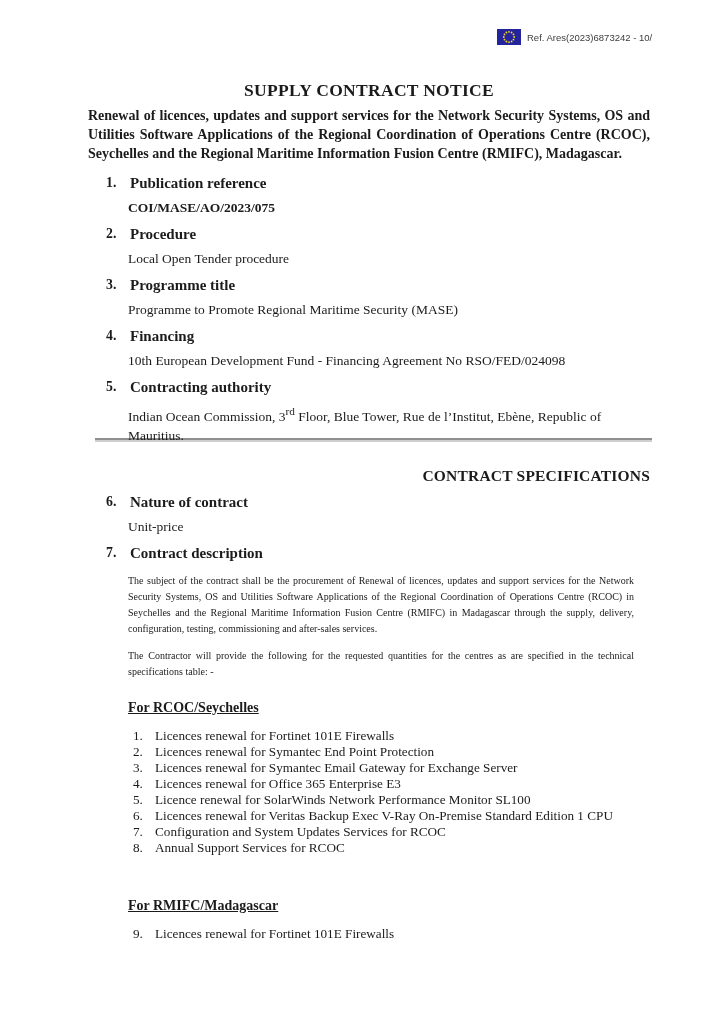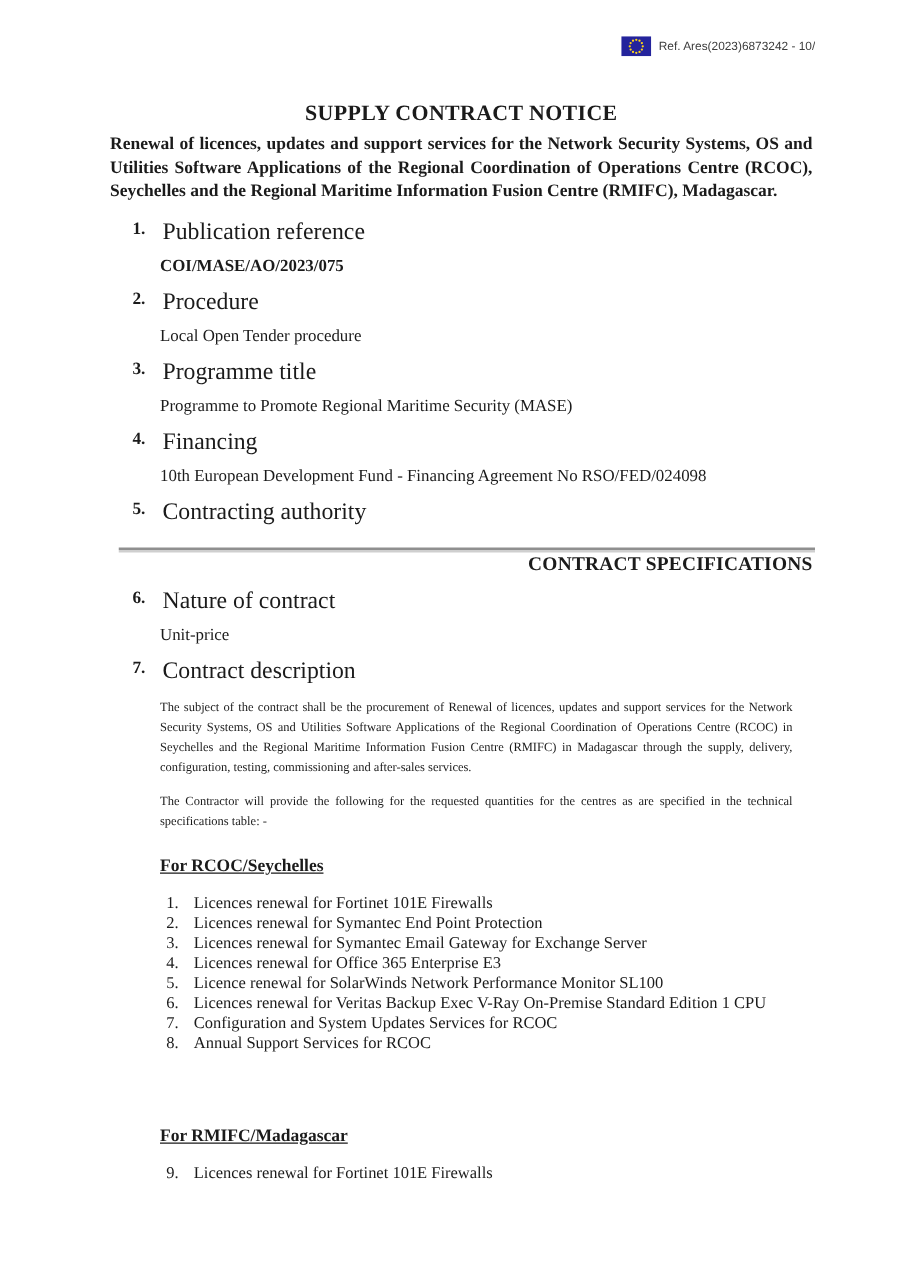--- a/index.html
+++ b/index.html
@@ -52,21 +52,21 @@
   }
   .n-item { display: flex; margin-top: 9px; }
   .n-num {
     width: 42px;
     box-sizing: border-box;
     padding-left: 18px;
     font-weight: bold;
     font-size: 13.8px;
     flex: none;
   }
-  .n-heading { font-weight: normal; font-size: 19px; flex: 1; }
+  .n-heading { font-weight: bold; font-size: 15px; flex: 1; }
   .n-content {
     margin: 6px 0 0 40px;
     font-size: 13.5px;
     line-height: 19px;
   }
   .n-content.bold { font-weight: bold; }
   .divider {
     position: absolute;
     top: 438px;
     left: 95px;
@@ -86,21 +86,21 @@
     font-size: 10px;
     line-height: 16px;
     text-align: justify;
   }
   .group-heading {
     margin: 20px 0 0 40px;
     font-size: 14px;
     font-weight: bold;
     text-decoration: underline;
   }
-  .group-heading.gap-large { margin-top: 60px; }
+  .group-heading.gap-large { margin-top: 42px; }
   .inner-list { margin: 12px 0 0 45px; }
   .inner-item { display: flex; font-size: 13.2px; line-height: 16px; }
   .inner-num { width: 22px; flex: none; }
   .inner-text { flex: 1; }
 </style>
 </head>
 <body>
 
 <div class="doc">
 
@@ -153,20 +153,21 @@
     <div class="n-item">
       <span class="n-num">4.</span>
       <span class="n-heading">Financing</span>
     </div>
     <div class="n-content">10th European Development Fund - Financing Agreement No RSO/FED/024098</div>
 
     <div class="n-item">
       <span class="n-num">5.</span>
       <span class="n-heading">Contracting authority</span>
     </div>
+    <div class="n-content"><span>Indian Ocean Commission, 3</span><sup>rd</sup><span> Floor, Blue Tower, Rue de l’Institut, Ebène, Republic of Mauritius.</span></div>
 
     <h2 class="section-title">CONTRACT SPECIFICATIONS</h2>
 
     <div class="n-item">
       <span class="n-num">6.</span>
       <span class="n-heading">Nature of contract</span>
     </div>
     <div class="n-content">Unit-price</div>
 
     <div class="n-item">

